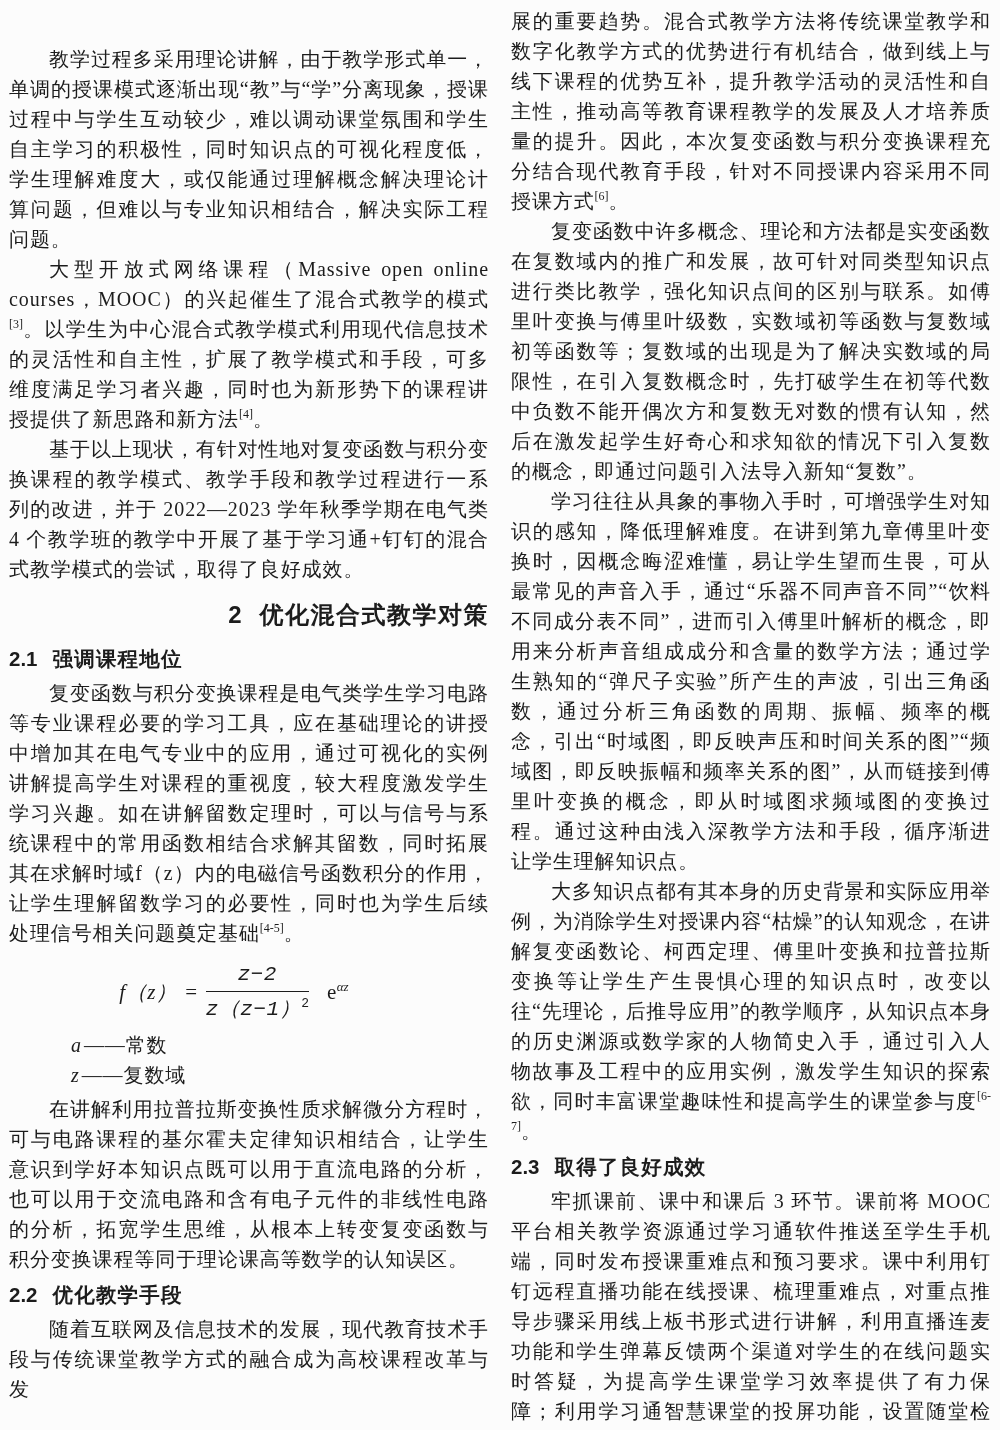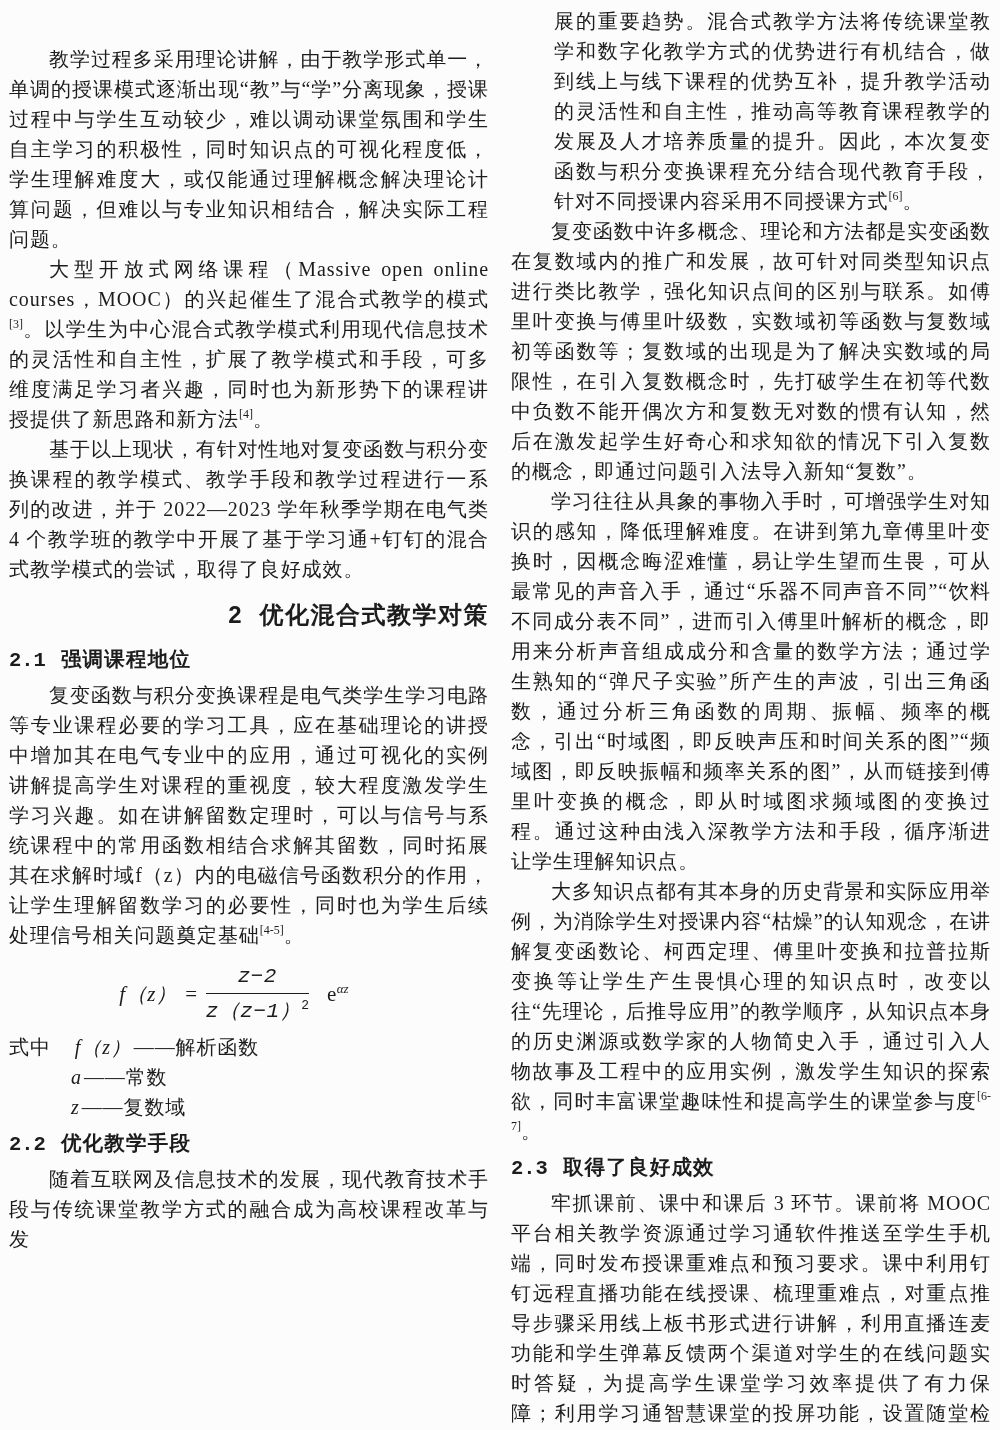--- a/index.html
+++ b/index.html
@@ -17,34 +17,34 @@
     font-family:"Liberation Serif","DejaVu Serif",serif;
     font-size:20px;
     line-height:30px;
     letter-spacing:0.9px;
     text-align:justify;
   }
   .col{width:480px;box-sizing:border-box;}
   .col-left{padding-top:44px;}
   .col-right{padding-top:6px;}
   .para{margin:0;text-indent:2em;}
-  .para.cont{text-indent:0;margin-left:43px;}
+  .para.cont{text-indent:0;}
   sup.ref{font-size:12px;letter-spacing:0;line-height:0;vertical-align:super;}
   .h-major{
     font-family:"Liberation Sans","DejaVu Sans",sans-serif;
     font-weight:700;font-size:24px;line-height:30px;
     margin:16px 0 14px;text-align:right;text-indent:0;letter-spacing:1.5px;
   }
   .h-major .h-num{margin-right:18px;letter-spacing:0;}
   .h-minor{
     font-family:"Liberation Sans","DejaVu Sans",sans-serif;
     font-weight:700;font-size:20.5px;line-height:30px;
     margin:6px 0 4px;text-align:left;text-indent:0;letter-spacing:1.2px;
   }
-  .h-minor .h-num{margin-right:15px;letter-spacing:0;font-family:Liberation Mono, monospace;}
+  .h-minor .h-num{margin-right:15px;letter-spacing:0;}
   .formula{
     display:flex;align-items:center;justify-content:center;
     margin:14px 30px 8px 0;
     font-size:21px;line-height:1.2;
     font-style:italic;text-indent:0;letter-spacing:0.5px;
   }
   .formula .feq{margin:0 8px;font-style:normal;}
   .frac{display:inline-flex;flex-direction:column;text-align:center;font-family:Liberation Mono, monospace;}
   .frac .fnum{border-bottom:1.5px solid #1c1c1c;padding:0 12px 4px;}
   .frac .fden{padding-top:4px;}
@@ -82,31 +82,29 @@
       <span class="fvar">f（z）</span>
       <span class="feq">=</span>
       <span class="frac">
         <span class="fnum">z−2</span>
         <span class="fden"><span>z（z−1）</span><sup>2</sup></span>
       </span>
       <span class="ffac"><span class="fe">e</span><sup>αz</sup></span>
     </div>
 
     <div class="defs">
-      <div class="def-row first">
-        <span class="where">式中</span><span class="def-term">f（z）</span><span>——</span><span>解析函数</span>
-      </div>
       <div class="def-row">
         <span class="def-term">a</span><span>——</span><span>常数</span>
       </div>
       <div class="def-row">
         <span class="def-term">z</span><span>——</span><span>复数域</span>
       </div>
     </div>
 
+    <p class="para">在讲解利用拉普拉斯变换性质求解微分方程时，可与电路课程的基尔霍夫定律知识相结合，让学生意识到学好本知识点既可以用于直流电路的分析，也可以用于交流电路和含有电子元件的非线性电路的分析，拓宽学生思维，从根本上转变复变函数与积分变换课程等同于理论课高等数学的认知误区。</p>
 
     <div class="h-minor">
       <span class="h-num">2.2</span><span>优化教学手段</span>
     </div>
 
     <p class="para">随着互联网及信息技术的发展，现代教育技术手段与传统课堂教学方式的融合成为高校课程改革与发</p>
   </div>
 
   <div class="col col-right">
     <p class="para cont">展的重要趋势。混合式教学方法将传统课堂教学和数字化教学方式的优势进行有机结合，做到线上与线下课程的优势互补，提升教学活动的灵活性和自主性，推动高等教育课程教学的发展及人才培养质量的提升。因此，本次复变函数与积分变换课程充分结合现代教育手段，针对不同授课内容采用不同授课方式<sup class="ref">[6]</sup>。</p>

